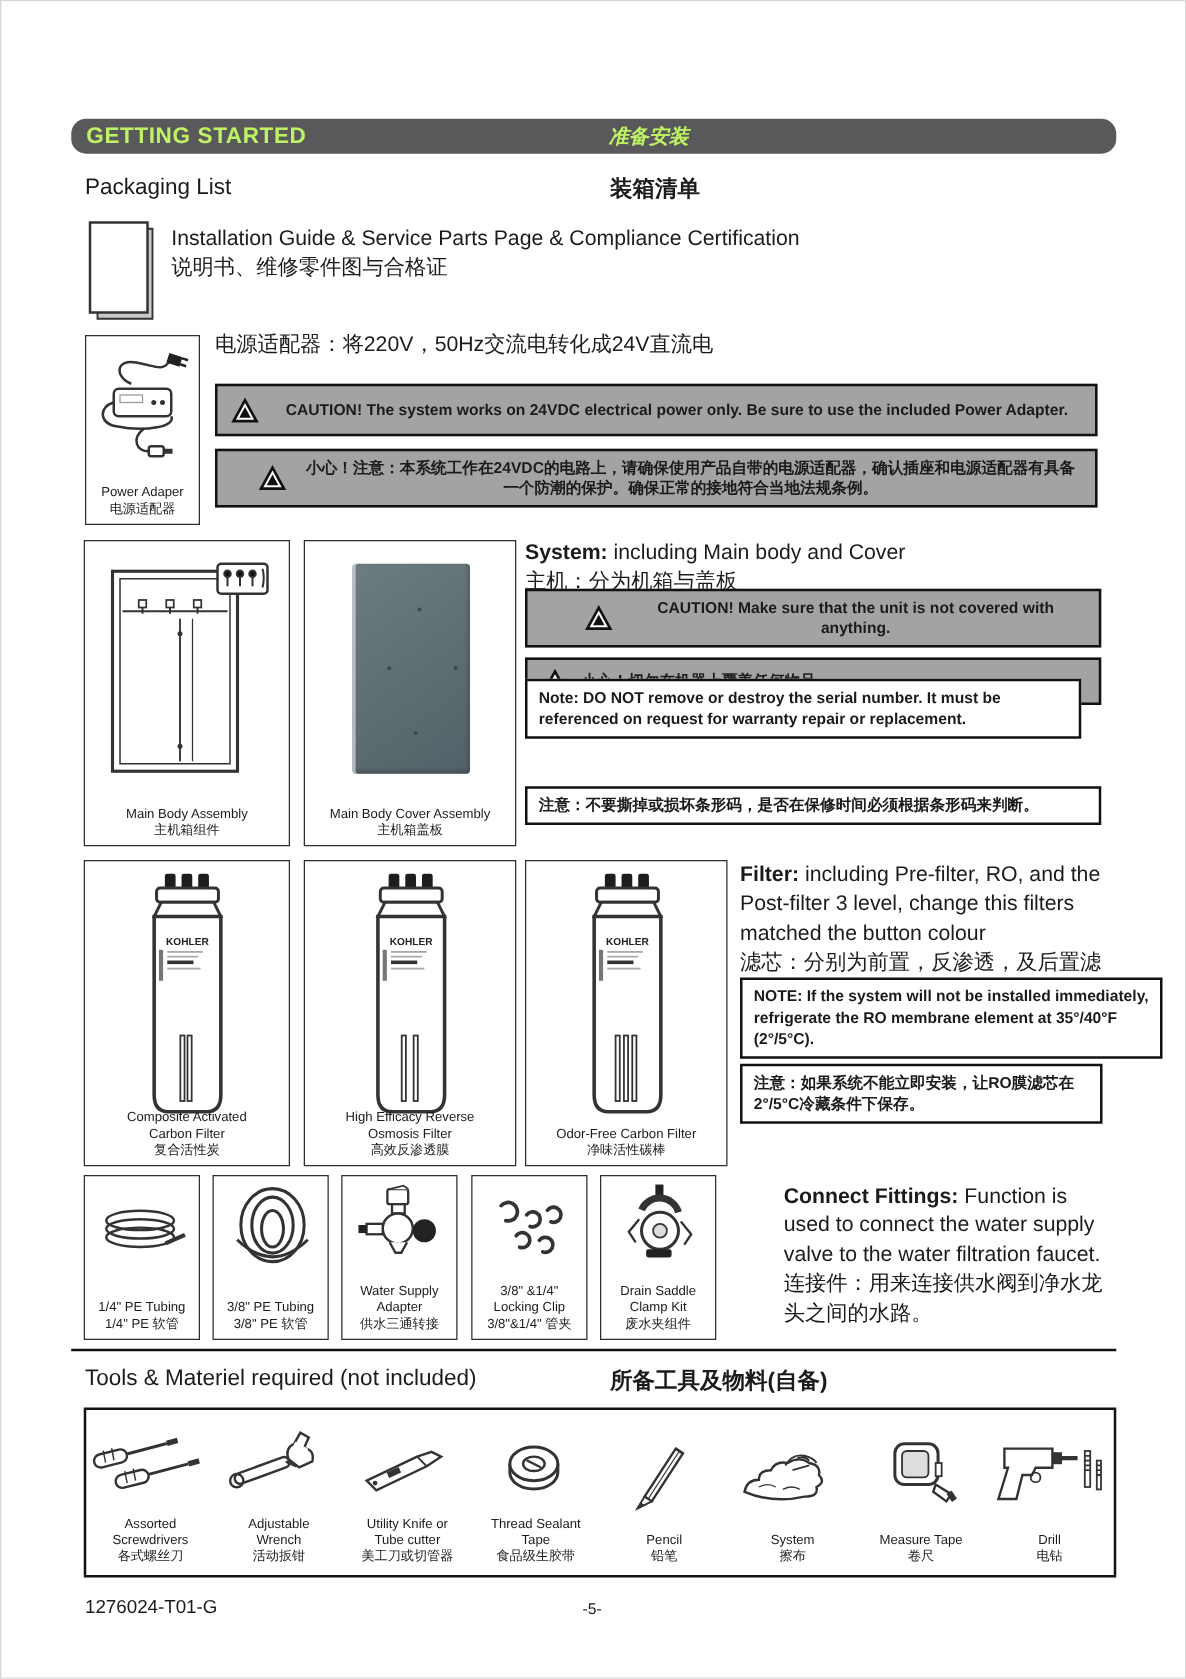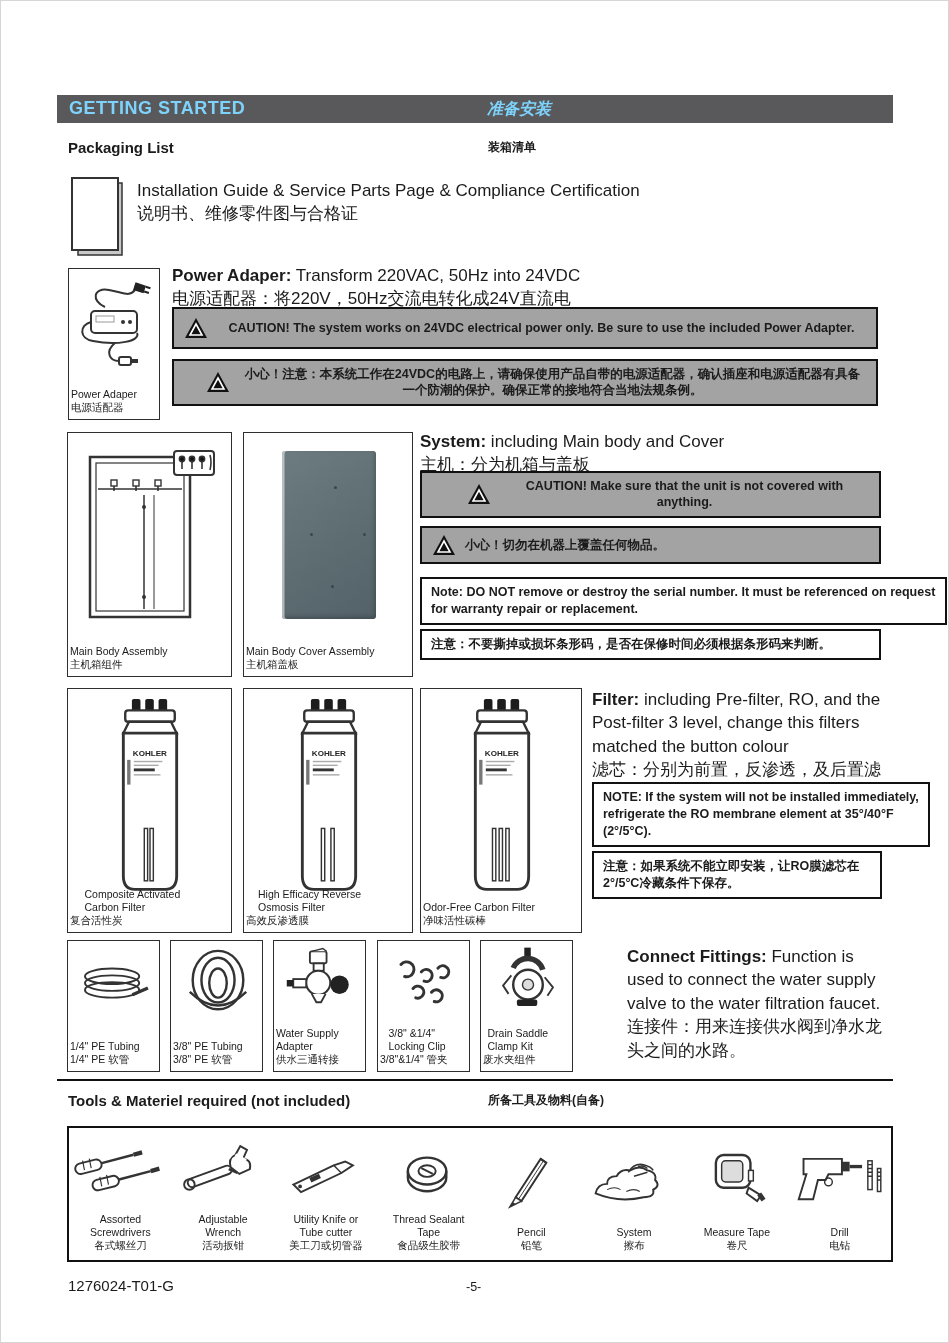--- a/index.html
+++ b/index.html
@@ -1,28 +1,28 @@
 <!DOCTYPE html>
 <html><head>
 <meta charset="utf-8">
 <style>
   html,body{margin:0;padding:0;background:#e9e9e9;}
   #page{position:relative;width:949px;height:1343px;background:#fff;
         font-family:"Liberation Sans","DejaVu Sans",sans-serif;color:#1b1b1b;overflow:hidden;
         box-shadow:0 0 0 1px #d6d6d6 inset;}
   .abs{position:absolute;}
-  .bar{background:#59595b;color:#7dd3fc;}
+  .bar{background:#59595b;color:#bef264;border-radius:12px;}
   .bar .en{font-size:18px;font-weight:bold;letter-spacing:.5px;}
   .bar .zh{font-size:16px;font-weight:bold;}
-  .h1{font-size:15px;font-weight:bold;}
-  .h1zh{font-size:12px;font-weight:bold;}
+  .h1{font-size:18px;font-weight:normal;}
+  .h1zh{font-size:18px;font-weight:bold;}
   .body-txt{font-size:17px;line-height:1.38;}
   .lead b{font-weight:bold;}
   .itembox{border:1.5px solid #2e2e2e;background:#fff;box-sizing:border-box;}
-  .cap{position:absolute;left:2px;right:2px;bottom:5px;font-size:10.5px;line-height:1.25;}
+  .cap{position:absolute;left:2px;right:2px;bottom:5px;text-align:center;font-size:10.5px;line-height:1.25;}
   .cbox{border:2px solid #111;box-sizing:border-box;display:flex;align-items:center;gap:9px;
         padding:5px 10px;font-size:12.5px;font-weight:bold;line-height:1.3;background:#a3a3a3;}
   .cbox .txt{flex:1;}
   .center{text-align:center;}
   .nbox{border:2px solid #111;box-sizing:border-box;padding:5px 9px;font-size:12.5px;
         font-weight:bold;line-height:1.35;background:#fff;}
   .cover-panel{background:linear-gradient(145deg,#6d7c81 0%,#5e6d72 55%,#536268 100%);
         border-radius:3px;box-shadow:inset 2.5px 0 0 rgba(255,255,255,.55), inset -1px -2px 4px rgba(0,0,0,.25);}
   .dot{position:absolute;width:3px;height:3px;background:#39464b;border-radius:50%;}
   .hr{background:#111;}
@@ -74,21 +74,20 @@
       <rect x="42" y="80" width="12" height="8" rx="2" fill="#fff" stroke="#333" stroke-width="2"></rect>
       <rect x="54" y="82" width="7" height="4" fill="#333"></rect>
     </svg>
     <div class="cap">
       <div>Power Adaper</div>
       <div>电源适配器</div>
     </div>
   </div>
 
   <div class="abs body-txt" style="left:172px;top:264px;width:700px;">
-    <div class="lead"><b>Power Adaper:</b><span> Transform 220VAC, 50Hz into 24VDC</span></div>
     <div>电源适配器：将220V，50Hz交流电转化成24V直流电</div>
   </div>
 
   <div class="abs cbox" style="left:172px;top:307px;width:706px;min-height:42px;">
     <svg width="24" height="22" viewBox="0 0 24 22">
       <polygon points="12,1 23,21 1,21" fill="#111"></polygon>
       <polygon points="12,7 18,18 6,18" fill="none" stroke="#fff" stroke-width="1.6"></polygon>
     </svg>
     <div class="txt center">CAUTION! The system works on 24VDC electrical power only. Be sure to use the included Power Adapter.</div>
   </div>
@@ -162,21 +161,21 @@
   </div>
 
   <div class="abs cbox" style="left:420px;top:526px;width:461px;min-height:38px;">
     <svg width="24" height="22" viewBox="0 0 24 22">
       <polygon points="12,1 23,21 1,21" fill="#111"></polygon>
       <polygon points="12,7 18,18 6,18" fill="none" stroke="#fff" stroke-width="1.6"></polygon>
     </svg>
     <div class="txt">小心！切勿在机器上覆盖任何物品。</div>
   </div>
 
-  <div class="abs nbox" style="left:420px;top:577px;width:527px;">
+  <div class="abs nbox" style="left:420px;top:543px;width:445px;">
     <span>Note: DO NOT remove or destroy the serial number. It must be referenced on request for warranty repair or replacement.</span>
   </div>
   <div class="abs nbox" style="left:420px;top:629px;width:461px;">
     <span>注意：不要撕掉或损坏条形码，是否在保修时间必须根据条形码来判断。</span>
   </div>
 
   <div class="abs itembox" style="left:67px;top:688px;width:165px;height:245px;">
     <svg class="abs" style="left:34px;top:8px;" width="96" height="200" viewBox="0 0 100 210">
       <g fill="#1d1d1d">
           <rect x="31" y="2" width="9" height="13" rx="2"></rect>

